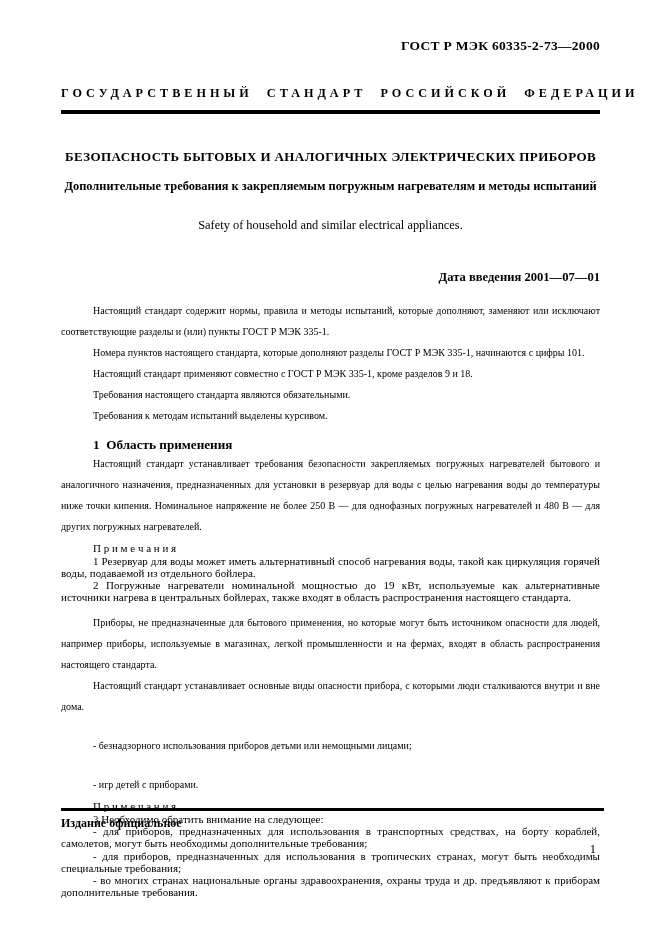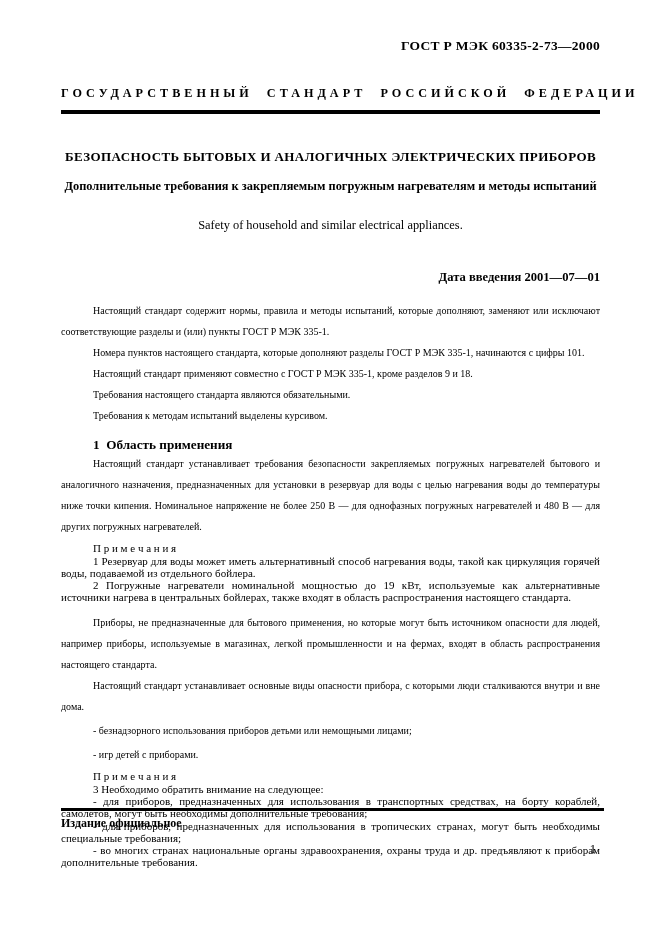--- a/index.html
+++ b/index.html
@@ -62,21 +62,21 @@
   }
   .intro-block { margin-top: 15px; }
   p.para {
     margin: 0;
     font-size: 10px;
     line-height: 21px;
     text-align: justify;
     text-indent: 32px;
   }
   p.para-gap { margin-top: 9px; }
-  p.hazard { margin-top: 3px; text-align: left; }
+  p.hazard { margin-top: 18px; text-align: left; }
   .sec-heading {
     margin-top: 11px;
     padding-left: 32px;
     font-weight: bold;
     font-size: 13.2px;
     white-space: pre-wrap;
   }
   .replace-note {
     margin-top: 8px;
     padding-left: 32px;

